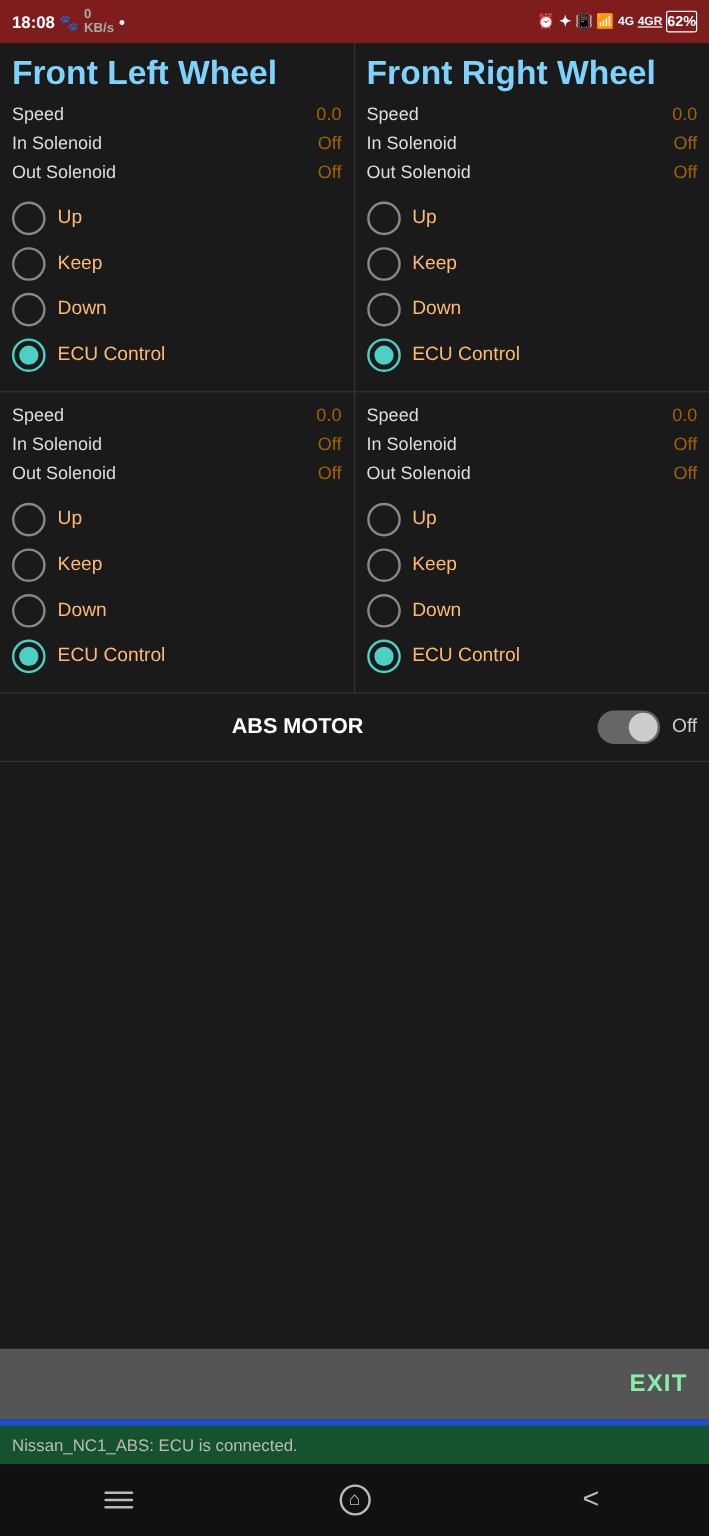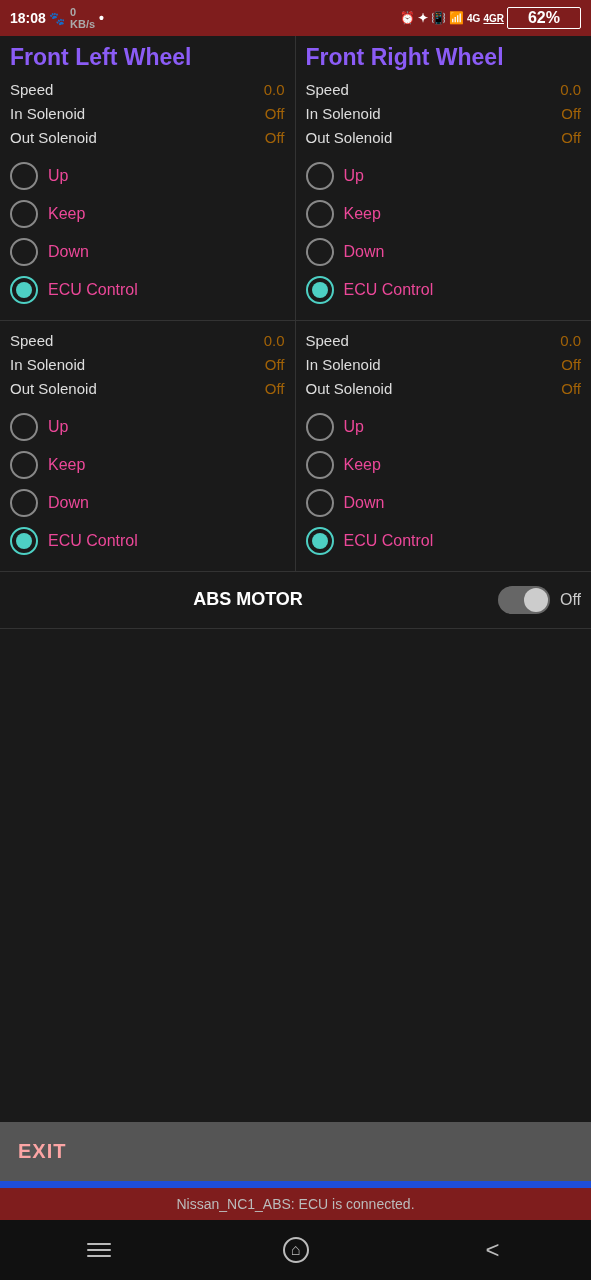--- a/index.html
+++ b/index.html
@@ -45,23 +45,23 @@
     }
 
     .wheel-section {
       padding: 8px 10px 12px 10px;
     }
     .wheel-section:first-child {
       border-right: 1px solid #333;
     }
 
     .wheel-title {
-      font-size: 23px;
+      font-size: 28px;
       font-weight: bold;
-      color: #8b5cf6;
+      color: #7dd3fc;
       margin-bottom: 6px;
       line-height: 1.2;
     }
 
     .wheel-stats {
       margin-bottom: 8px;
     }
 
     .stat-row {
       display: flex;
@@ -110,21 +110,21 @@
     .radio-circle.selected::after {
       content: '';
       width: 16px;
       height: 16px;
       border-radius: 50%;
       background: #4dd0c4;
     }
 
     .radio-label {
       font-size: 16px;
-      color: #ec4899;
+      color: #fdba74;
     }
 
     
     .abs-motor-row {
       display: flex;
       align-items: center;
       padding: 14px 10px;
       font-size: 18px;
       font-weight: bold;
       color: #fff;
@@ -165,39 +165,39 @@
       color: #ccc;
       font-weight: normal;
     }
 
     
     .spacer { flex: 1; }
 
     
     .exit-button {
       background: #555;
-      color: #fca5a5;
+      color: #86efac;
       font-size: 20px;
       font-weight: bold;
-      text-align: left;
+      text-align: right;
       padding: 18px;
       cursor: pointer;
       border: none;
       width: 100%;
       letter-spacing: 1px;
     }
 
     
     .connection-status {
-      background: #7f1d1d;
+      background: #14532d;
       color: #bbb;
       font-size: 14px;
-      text-align: center;
+      text-align: left;
       padding: 8px 10px;
-      border-top: 7px solid #1d4ed8;
+      border-top: 5px solid #1d4ed8;
     }
 
     
     .bottom-nav {
       background: #111;
       height: 60px;
       display: flex;
       align-items: center;
       justify-content: space-around;
     }
@@ -247,21 +247,21 @@
     <span style="font-size:11px; color:#aaa;">0<br>KB/s</span>
     <span>•</span>
   </div>
   <div class="status-right">
     <span>⏰</span>
     <span>✦</span>
     <span>📳</span>
     <span>📶</span>
     <span style="font-size:10px;">4G</span>
     <span style="font-size:10px;text-decoration:underline;">4GR</span>
-    <span style="border:1px solid #fff; border-radius:2px; padding:1px 20px; font-size:16px;">
+    <span style="border:1px solid #fff; border-radius:2px; padding:1px 0; font-size:12px;">
       <span>62</span>%
     </span>
   </div>
 </div>
 
 <div class="main-content">
 
   <div class="wheels-grid">
 
     <div class="wheel-section">

